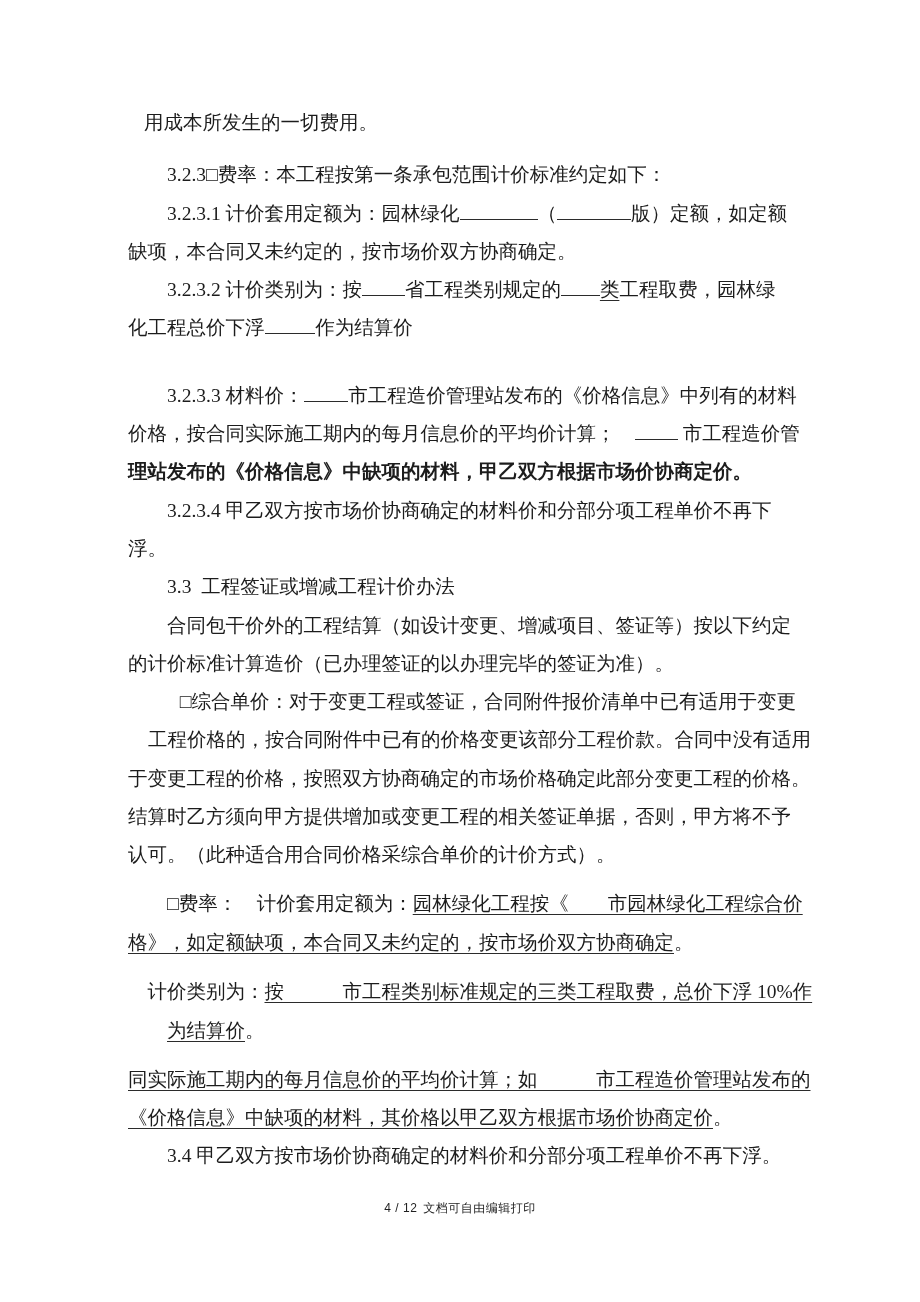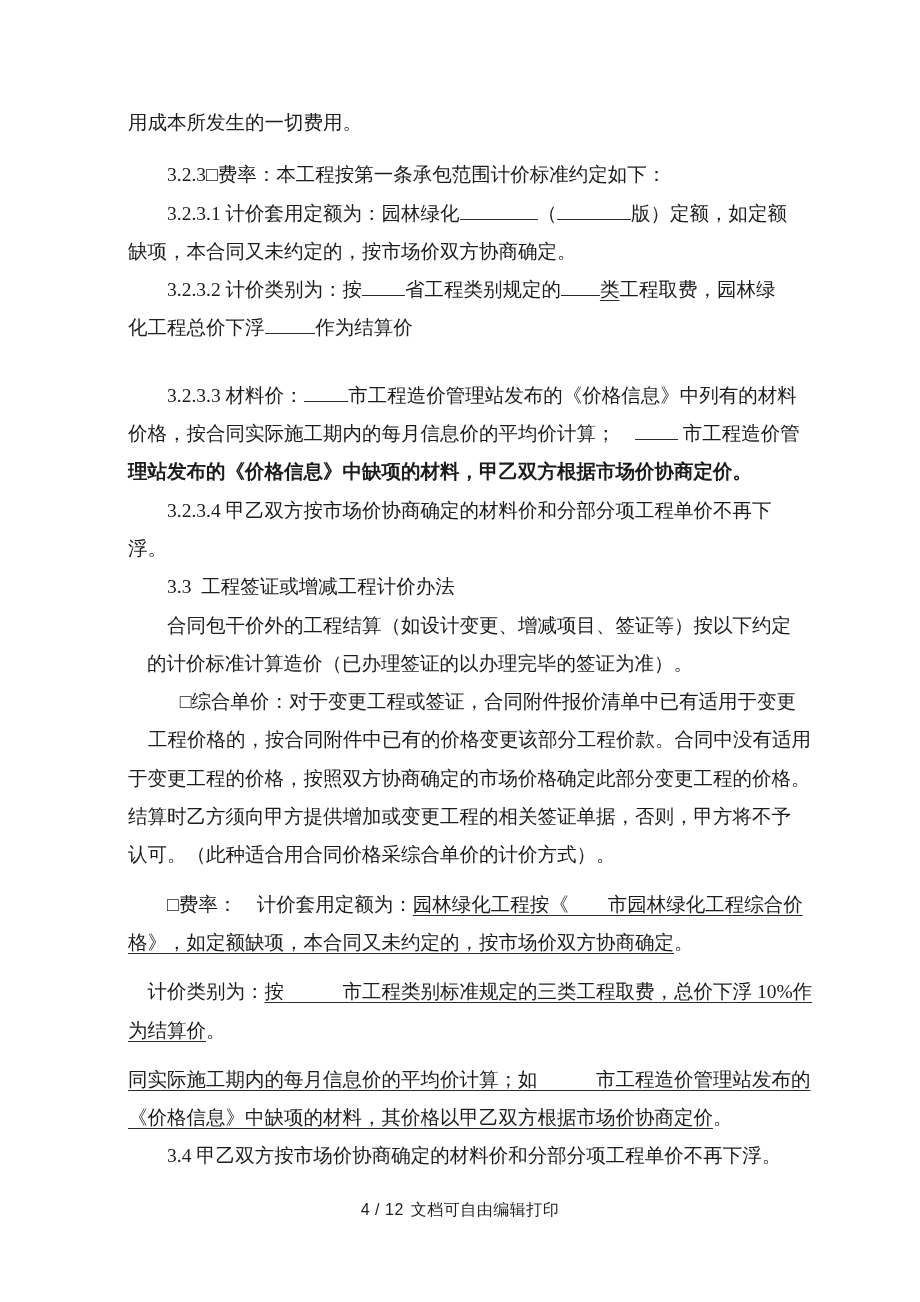--- a/index.html
+++ b/index.html
@@ -37,56 +37,56 @@
     vertical-align: baseline;
   }
   .spacer { width: 100%; }
   .footer {
     position: absolute;
     left: 0;
     top: 1200px;
     width: 920px;
     text-align: center;
     font-family: "Liberation Sans", "DejaVu Sans", sans-serif;
-    font-size: 16px;
+    font-size: 12px;
     color: #1f1f1f;
     letter-spacing: 0.5px;
   }
   .footer span { margin: 0 1px; }
 </style>
 </head>
 <body>
 
 <div class="page">
   <div class="doc-body">
-      <div class="line" style="padding-left: 0em;"><span>用成本所发生的一切费用。</span></div>
+      <div class="line" style="padding-left: 0em; margin-left: 16px;"><span>用成本所发生的一切费用。</span></div>
       <div class="spacer" style="height: 14px;"></div>
       <div class="line" style="padding-left: 2em;"><span>3.2.3□费率：本工程按第一条承包范围计价标准约定如下：</span></div>
       <div class="line" style="padding-left: 2em;"><span>3.2.3.1 计价套用定额为：园林绿化</span><span class="blank" style="width: 4em;"></span><span>（</span><span class="blank" style="width: 3.8em;"></span><span>版）定额，如定额</span></div>
       <div class="line" style="padding-left: 0em;"><span>缺项，本合同又未约定的，按市场价双方协商确定。</span></div>
       <div class="line" style="padding-left: 2em;"><span>3.2.3.2 计价类别为：按</span><span class="blank" style="width: 2.2em;"></span><span>省工程类别规定的</span><span class="blank" style="width: 2em;"></span><span class="u">类</span><span>工程取费，园林绿</span></div>
       <div class="line" style="padding-left: 0em;"><span>化工程总价下浮</span><span class="blank" style="width: 2.6em;"></span><span>作为结算价</span></div>
       <div class="line" style="padding-left: 2em; margin-top: 29px;"><span>3.2.3.3 材料价：</span><span class="blank" style="width: 2.3em;"></span><span>市工程造价管理站发布的《价格信息》中列有的材料</span></div>
       <div class="line" style="padding-left: 0em;"><span>价格，按合同实际施工期内的每月信息价的平均价计算；　</span><span class="blank" style="width: 2.2em;"></span><span> 市工程造价管</span></div>
       <div class="line" style="padding-left: 0em; font-weight: bold;"><span>理站发布的《价格信息》中缺项的材料，甲乙双方根据市场价协商定价。</span></div>
       <div class="line" style="padding-left: 2em;"><span>3.2.3.4 甲乙双方按市场价协商确定的材料价和分部分项工程单价不再下</span></div>
       <div class="line" style="padding-left: 0em;"><span>浮。</span></div>
       <div class="line" style="padding-left: 2em;"><span>3.3  工程签证或增减工程计价办法</span></div>
       <div class="line" style="padding-left: 2em;"><span>合同包干价外的工程结算（如设计变更、增减项目、签证等）按以下约定</span></div>
-      <div class="line" style="padding-left: 0em; margin-left: 19px;"><span>的计价标准计算造价（已办理签证的以办理完毕的签证为准）。</span></div>
+      <div class="line" style="padding-left: 0em;"><span>的计价标准计算造价（已办理签证的以办理完毕的签证为准）。</span></div>
       <div class="line" style="padding-left: 2em; text-align: right;"><span>□综合单价：对于变更工程或签证，合同附件报价清单中已有适用于变更</span></div>
       <div class="line" style="padding-left: 0em; margin-left: 20px;"><span>工程价格的，按合同附件中已有的价格变更该部分工程价款。合同中没有适用</span></div>
       <div class="line" style="padding-left: 0em;"><span>于变更工程的价格，按照双方协商确定的市场价格确定此部分变更工程的价格。</span></div>
       <div class="line" style="padding-left: 0em;"><span>结算时乙方须向甲方提供增加或变更工程的相关签证单据，否则，甲方将不予</span></div>
       <div class="line" style="padding-left: 0em;"><span>认可。（此种适合用合同价格采综合单价的计价方式）。</span></div>
       <div class="spacer" style="height: 11px;"></div>
-      <div class="line" style="padding-left: 2em;"><span>□费率：　计价套用定额为：</span><span class="u">园林绿化工程按《　　市园林绿化工程综合价</span></div>
+      <div class="line" style="padding-left: 2em; font-family: Liberation Mono, monospace;"><span>□费率：　计价套用定额为：</span><span class="u">园林绿化工程按《　　市园林绿化工程综合价</span></div>
       <div class="line" style="padding-left: 0em;"><span class="u">格》，如定额缺项，本合同又未约定的，按市场价双方协商确定</span><span>。</span></div>
       <div class="spacer" style="height: 11px;"></div>
       <div class="line" style="padding-left: 1em;"><span>计价类别为：</span><span class="u">按　　　市工程类别标准规定的三类工程取费，总价下浮 10%作</span></div>
-      <div class="line" style="padding-left: 0em;"><span class="u">为结算价</span><span>。</span></div>
+      <div class="line" style="padding-left: 0em; margin-left: 39px;"><span class="u">为结算价</span><span>。</span></div>
       <div class="spacer" style="height: 11px;"></div>
       <div class="line" style="padding-left: 0em;"><span class="u">同实际施工期内的每月信息价的平均价计算；如　　　市工程造价管理站发布的</span></div>
       <div class="line" style="padding-left: 0em;"><span class="u">《价格信息》中缺项的材料，其价格以甲乙双方根据市场价协商定价</span><span>。</span></div>
       <div class="line" style="padding-left: 2em;"><span>3.4 甲乙双方按市场价协商确定的材料价和分部分项工程单价不再下浮。</span></div>
     </div>
   <div class="footer"><span>4 / 12</span> <span>文档可自由编辑打印</span></div>
 </div>
 
 </body></html>

